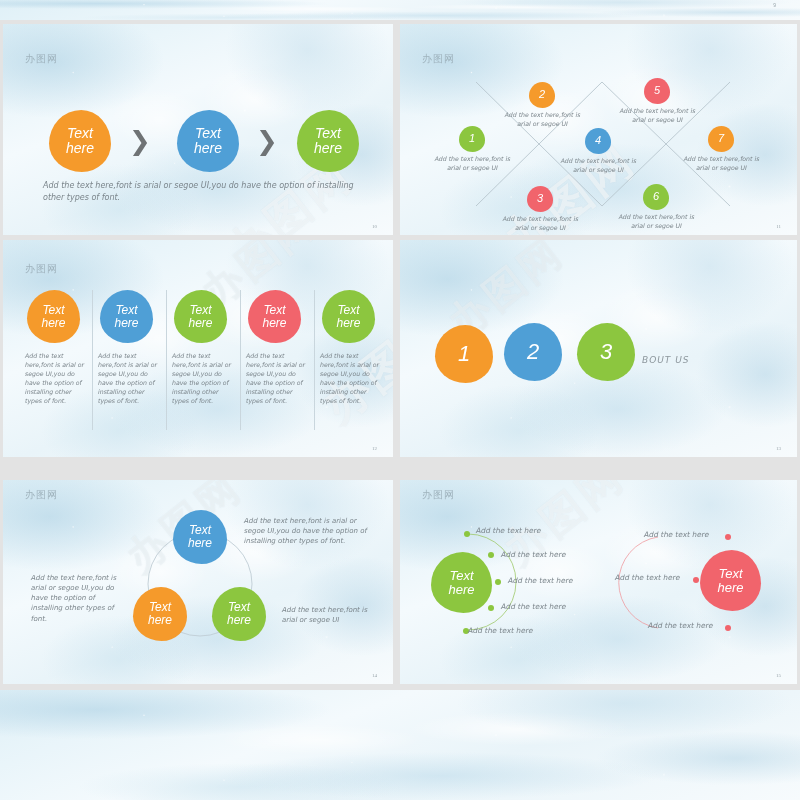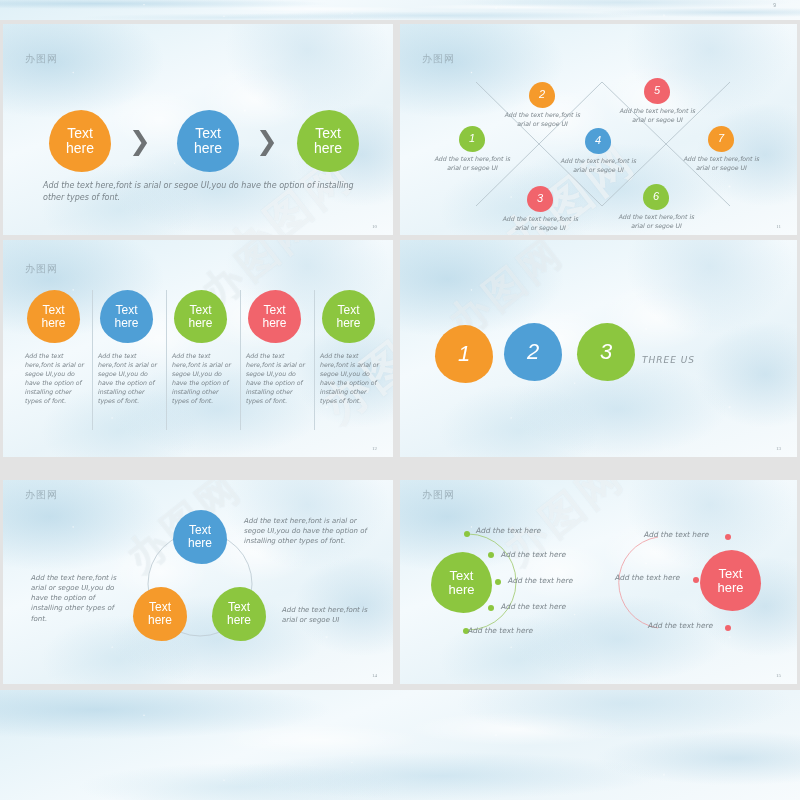--- a/index.html
+++ b/index.html
@@ -85,21 +85,21 @@
   
   .blob{
     position:absolute;
     display:flex; align-items:center; justify-content:center;
     text-align:center;
     color:#fff;
     border-radius:52% 48% 47% 53% / 54% 55% 45% 46%;
     line-height:1.05;
     z-index:5;
   }
-  .blob .t{ display:block; }
+  .blob .t{ display:block;font-style:italic; }
 
   .chev{
     position:absolute; z-index:5;
     color:#6f7375; font-size:26px; font-weight:bold;
     font-family:"DejaVu Sans", sans-serif;
     line-height:1;
   }
 
   .para{
     position:absolute; z-index:5;
@@ -270,21 +270,21 @@
     <div class="blob" style="left:35px; top:85px; width:58px; height:58px; background:#F59A2B; font-size:22px; font-style:italic;">
       <span>1</span>
     </div>
     <div class="blob" style="left:104px; top:83px; width:58px; height:58px; background:#4F9FD6; font-size:22px; font-style:italic;">
       <span>2</span>
     </div>
     <div class="blob" style="left:177px; top:83px; width:58px; height:58px; background:#8CC63F; font-size:22px; font-style:italic;">
       <span>3</span>
     </div>
 
-    <div class="para" style="left:242px; top:114px; font-size:9px; color:#8d979d; letter-spacing:1px;">THREE US</div>
+    <div class="para" style="left:242px; top:114px; font-size:9px; color:#8d979d; letter-spacing:1px;">BOUT US</div>
 
     <div class="pagenum">13</div>
   </div>
 
   <div class="slide r3 c1">
     <div class="wc"></div>
     <div class="wm" style="left:115px; top:15px; font-size:40px; letter-spacing:4px; color:rgba(255,255,255,.45);">办图网</div>
     <div class="logo">办图网</div>
 
     <svg class="deco" width="390" height="204">

